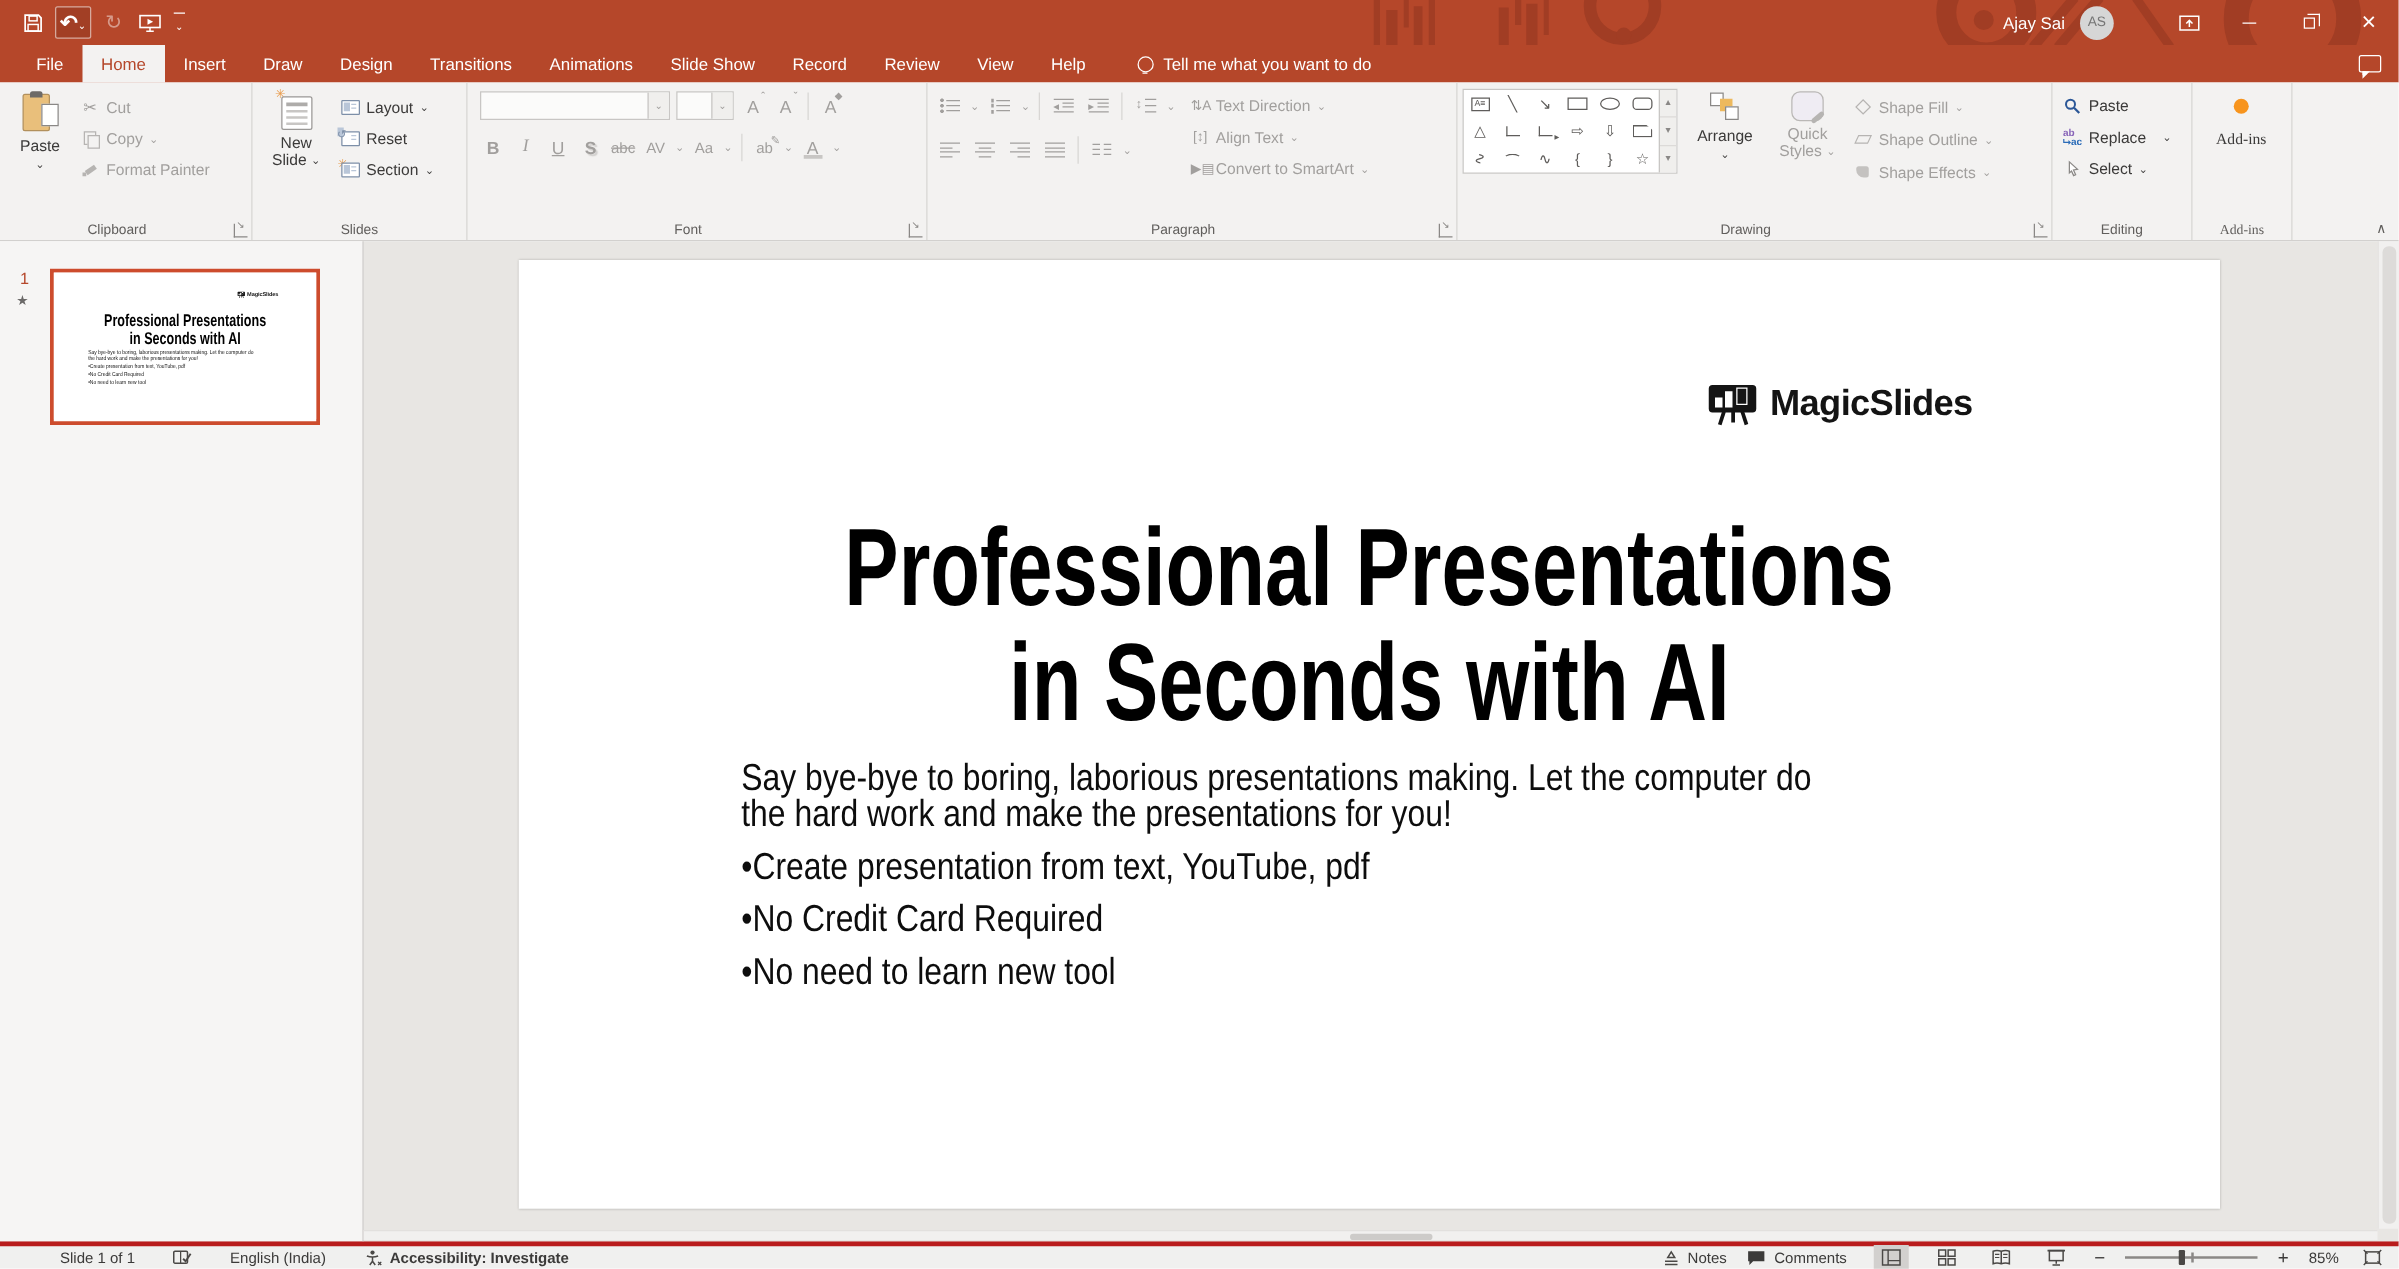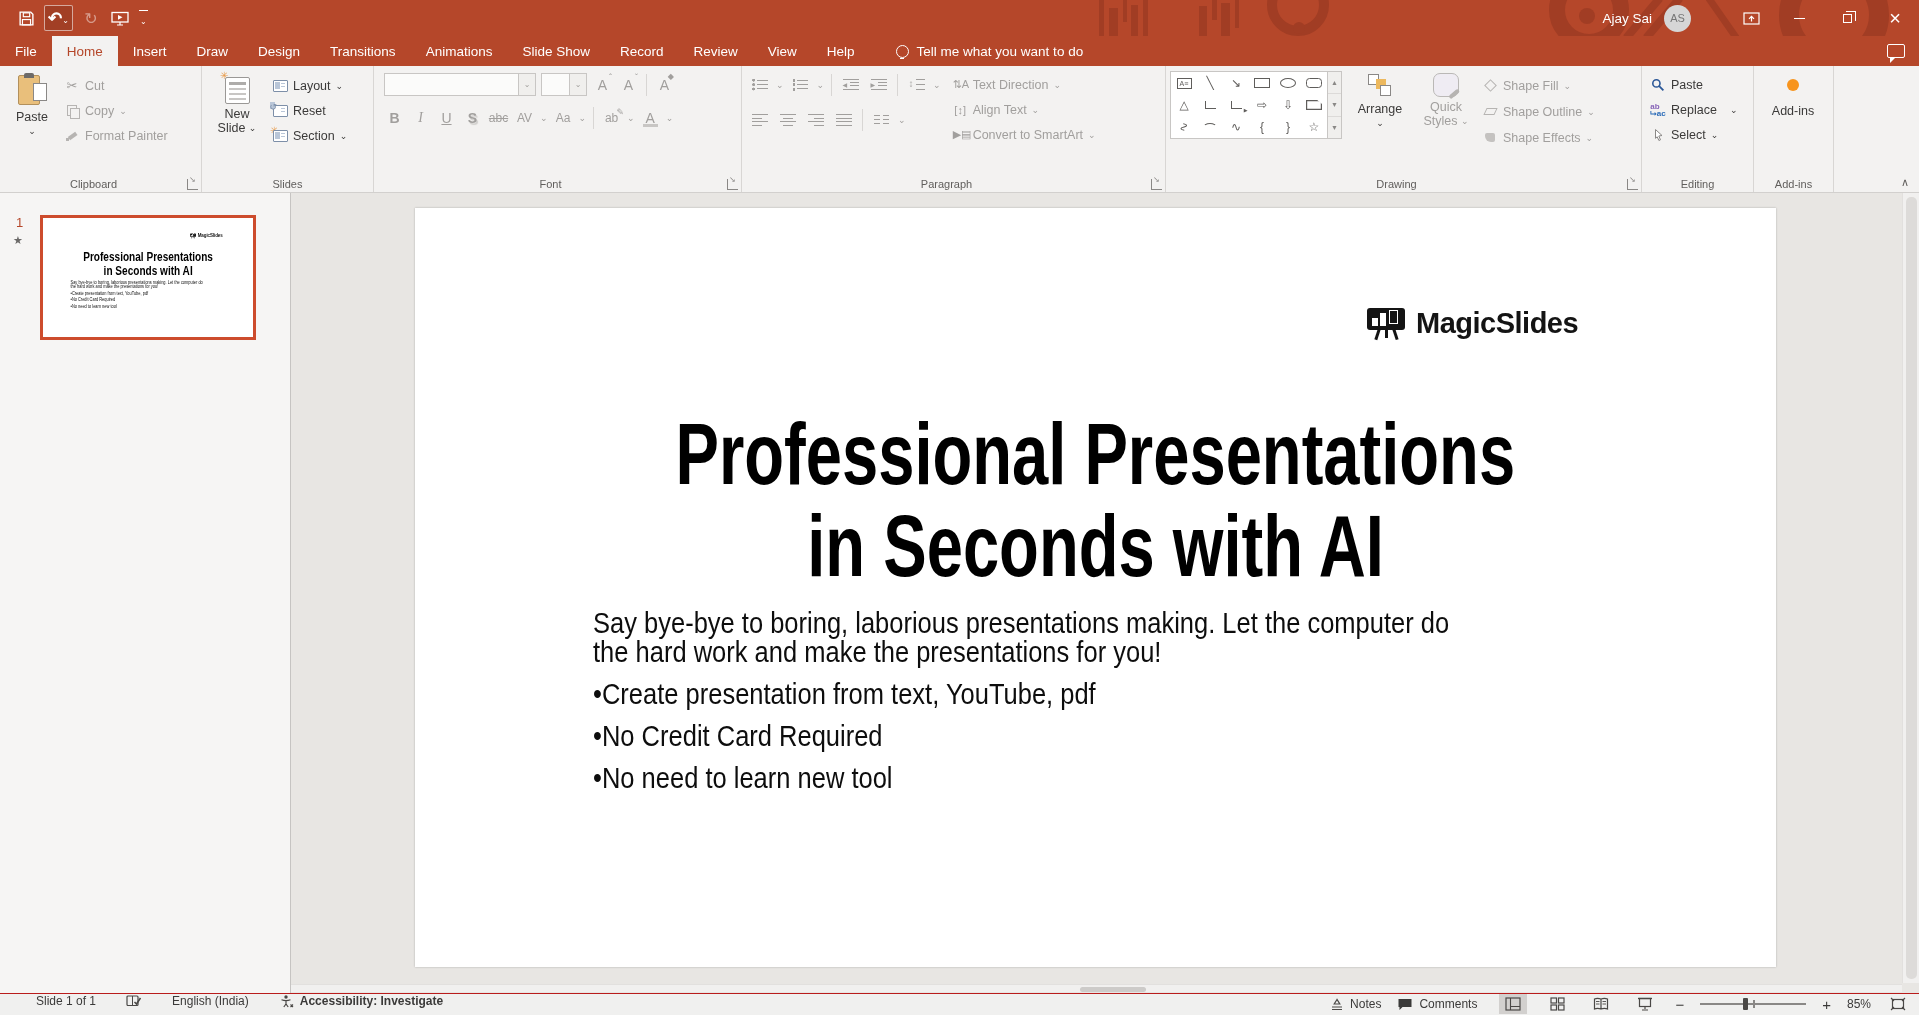--- a/index.html
+++ b/index.html
@@ -25,21 +25,21 @@
   .tb-right { margin-left:auto; display:flex; align-items:center; z-index:2; height:36px; }
   .tb-user { font-size:13.5px; margin-right:12px; }
   .avatar { width:27px; height:27px; border-radius:50%; background:#d6d6d6; color:#767676; font-size:11px; display:flex; align-items:center; justify-content:center; margin-right:36px; }
   .winbtn { width:48px; height:36px; display:flex; align-items:center; justify-content:center; color:#fff; }
   .i-min { width:11px; border-top:1.4px solid #fff; display:block; }
   .i-restore { width:9px; height:9px; border:1.2px solid #fff; position:relative; display:block; }
   .i-restore::before { content:""; position:absolute; left:2px; top:-4px; width:9px; height:9px; border:1.2px solid #fff; border-left:none; border-bottom:none; }
   .i-close::before { content:"×"; font-size:20px; line-height:20px; }
 
   
-  .tabrow { height:30px; background:var(--c-titlebar,#b5472a); display:flex; align-items:stretch; color:#fff; position:relative; flex:0 0 30px; }
+  .tabrow { height:30px; background:var(--c-titlebar,#b5472a); display:flex; align-items:stretch; padding-left:14px; color:#fff; position:relative; flex:0 0 30px; }
   .tab { padding:0 15px; display:flex; align-items:center; font-size:13.5px; }
   .tab.active { background:var(--c-ribbon_bg,#f3f2f1); color:var(--c-accent,#b5472a);text-align:center; }
   .tellme { display:flex; align-items:center; gap:8px; margin-left:26px; font-size:13.5px; }
   .bulb { width:13px; height:13px; border:1.3px solid #fff; border-radius:50% 50% 50% 50%; position:relative; display:block; }
   .bulb::after { content:""; position:absolute; left:3.5px; top:12px; width:4px; border-top:1.3px solid #fff; }
   .tr-comment { position:absolute; right:14px; top:8px; width:18px; height:14px; border:1.4px solid #fff; border-radius:2px; }
   .tr-comment::after { content:""; position:absolute; left:2px; top:12px; border:3px solid transparent; border-top-color:#fff; border-left-color:#fff; }
 
   
   .ribbon { height:127px; background:var(--c-ribbon_bg,#f3f2f1); border-bottom:1px solid #d2d0ce; display:flex; position:relative; flex:0 0 127px; }
@@ -207,21 +207,21 @@
   .s-intro { font-size:30px; line-height:29px; }
   .s-bullet { font-size:30px; line-height:29px; margin-top:13px; }
   .condL { display:inline-block; transform:scaleX(0.85); transform-origin:0 50%; white-space:nowrap; }
 
   .hscroll { position:absolute; left:0; right:17px; bottom:1px; height:8px; background:#f1f0ef; border-top:1px solid #e2e0de; }
   .hthumb { position:absolute; left:49%; top:1.5px; width:66px; height:5px; background:#cdcbc9; border-radius:3px; }
   .vscroll { position:absolute; right:0; top:0; bottom:10px; width:17px; background:#f1f0ef; border-left:1px solid #e2e0de; }
   .vthumb { position:absolute; left:3px; top:4px; bottom:4px; width:11px; background:#dddbd9; border-radius:5px; }
 
   
-  .statusbar { height:22px; background:var(--c-status,#f0f0ef); border-top:1px solid #b91c1c; display:flex; align-items:flex-start; font-size:12px; color:#3b3a39; flex:0 0 22px; padding:0 10px 0 36px; }
+  .statusbar { height:22px; background:var(--c-status,#f0f0ef); border-top:4px solid #b91c1c; display:flex; align-items:center; font-size:12px; color:#3b3a39; flex:0 0 22px; padding:0 10px 0 48px; }
   .sb-item { display:flex; align-items:center; gap:6px; margin-right:30px; white-space:nowrap; }
   .sb-right { margin-left:auto; display:flex; align-items:center; gap:16px; }
   .sb-bold { font-weight:bold; }
   .viewbtn { width:28px; height:20px; display:flex; align-items:center; justify-content:center; }
   .viewbtn.active { background:#d2d0ce; }
   .ztrack { width:106px; height:2px; background:#8a8886; position:relative; display:block; }
   .ztrack::after { content:""; position:absolute; left:50%; top:-3px; width:1.3px; height:8px; background:#8a8886; }
   .zthumb { position:absolute; left:40%; top:-5px; width:5px; height:12px; background:#4a4846; border-radius:1px; }
   .zsign { font-size:15px; color:#3b3a39; }
   svg.sico { display:block; }
@@ -606,21 +606,21 @@
                 <path d="M3.5 1.5 L10 7.5 L6.8 8 L8.5 11.8 L6.9 12.5 L5.2 8.8 L3.5 10.3 Z" fill="#fff" stroke="#8a8886" stroke-width="1"></path>
               </svg>
             </span>
           <span>Select</span>
           <span class="dd"></span>
         </div>
       </div>
       <div class="glabel full">Editing</div>
     </div>
 
-    <div class="rgroup" style="width:80px; border-right:1px solid #d8d6d4;">
+    <div class="rgroup" style="width:80px; border-right:1px solid #d8d6d4;font-family:Liberation Serif, serif;">
       <div class="bigbtn en" style="width:70px;">
         <span class="dot"></span>
         <span class="bb-label">Add-ins</span>
       </div>
       <div class="glabel full">Add-ins</div>
     </div>
 
     <span class="collapse"></span>
   </div>
 

